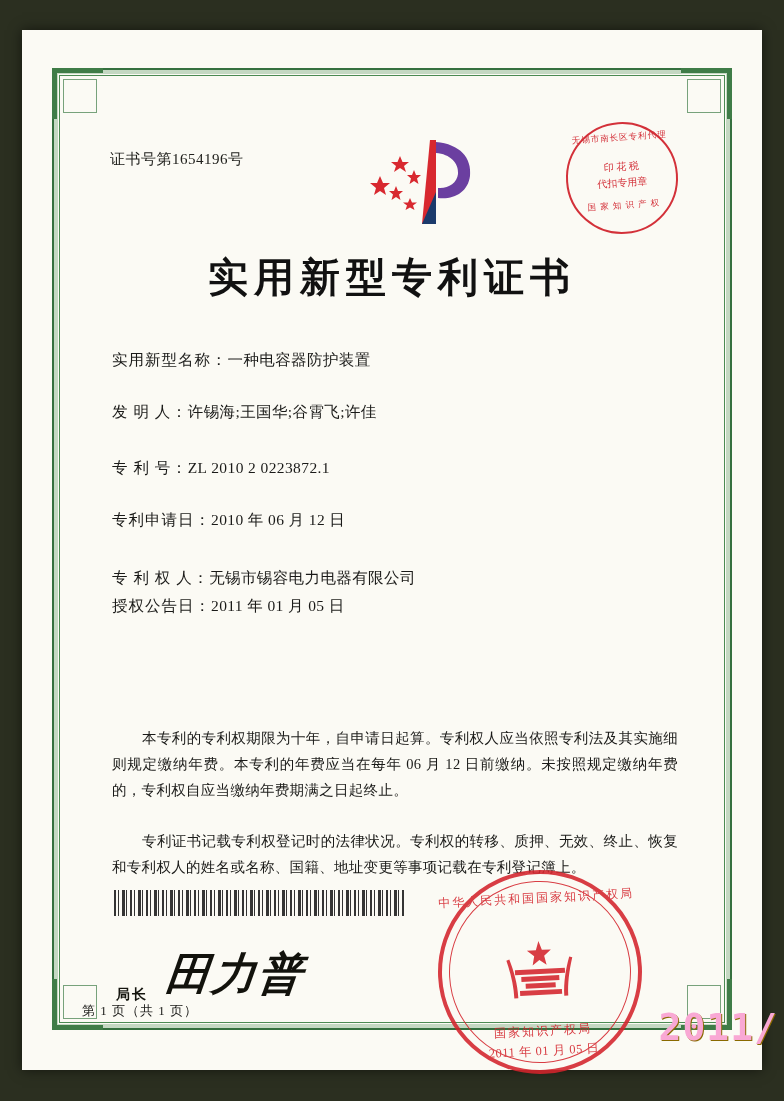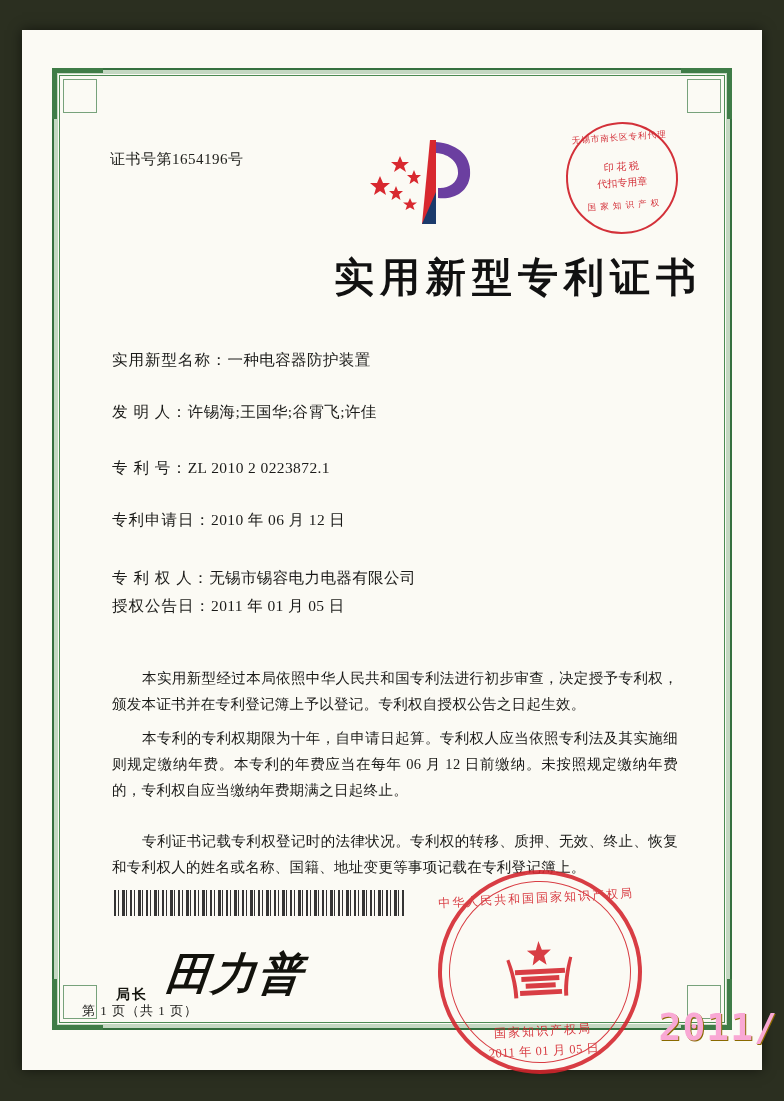--- a/index.html
+++ b/index.html
@@ -61,21 +61,21 @@
     position:absolute;left:28px;top:50px;
     font-size:15px;color:#20201c;letter-spacing:.5px;
     font-family:"Liberation Serif", serif;
   }
   
   #logo{
     position:absolute;left:270px;top:32px;width:140px;height:100px;
   }
   #title{
     position:absolute;left:0;right:0;top:150px;
-    text-align:right;
+    text-align:center;
     font-size:40px;font-weight:bold;letter-spacing:6px;
     color:#111;
     font-family:"Liberation Serif", serif;
   }
   .field{
     position:absolute;left:30px;right:20px;
     font-size:15.5px;color:#1a1a18;
     letter-spacing:.4px;
   }
   .field .lbl{letter-spacing:1px;}
@@ -230,21 +230,20 @@
       <div class="field" id="f4">
         <span class="lbl">专利申请日：</span><span class="val">2010 年 06 月 12 日</span>
       </div>
       <div class="field" id="f5">
         <span class="lbl">专 利 权 人：</span><span class="val">无锡市锡容电力电器有限公司</span>
       </div>
       <div class="field" id="f6">
         <span class="lbl">授权公告日：</span><span class="val">2011 年 01 月 05 日</span>
       </div>
 
-      <div class="para" id="p1">本实用新型经过本局依照中华人民共和国专利法进行初步审查，决定授予专利权，颁发本证书并在专利登记簿上予以登记。专利权自授权公告之日起生效。</div>
       <div class="para" id="p2">本专利的专利权期限为十年，自申请日起算。专利权人应当依照专利法及其实施细则规定缴纳年费。本专利的年费应当在每年 06 月 12 日前缴纳。未按照规定缴纳年费的，专利权自应当缴纳年费期满之日起终止。</div>
       <div class="para" id="p3">专利证书记载专利权登记时的法律状况。专利权的转移、质押、无效、终止、恢复和专利权人的姓名或名称、国籍、地址变更等事项记载在专利登记簿上。</div>
 
       <div id="barcode"></div>
 
       <div id="sign-row">
         <span id="sign-label">局长</span>
         <span id="signature">田力普</span>
       </div>
 

